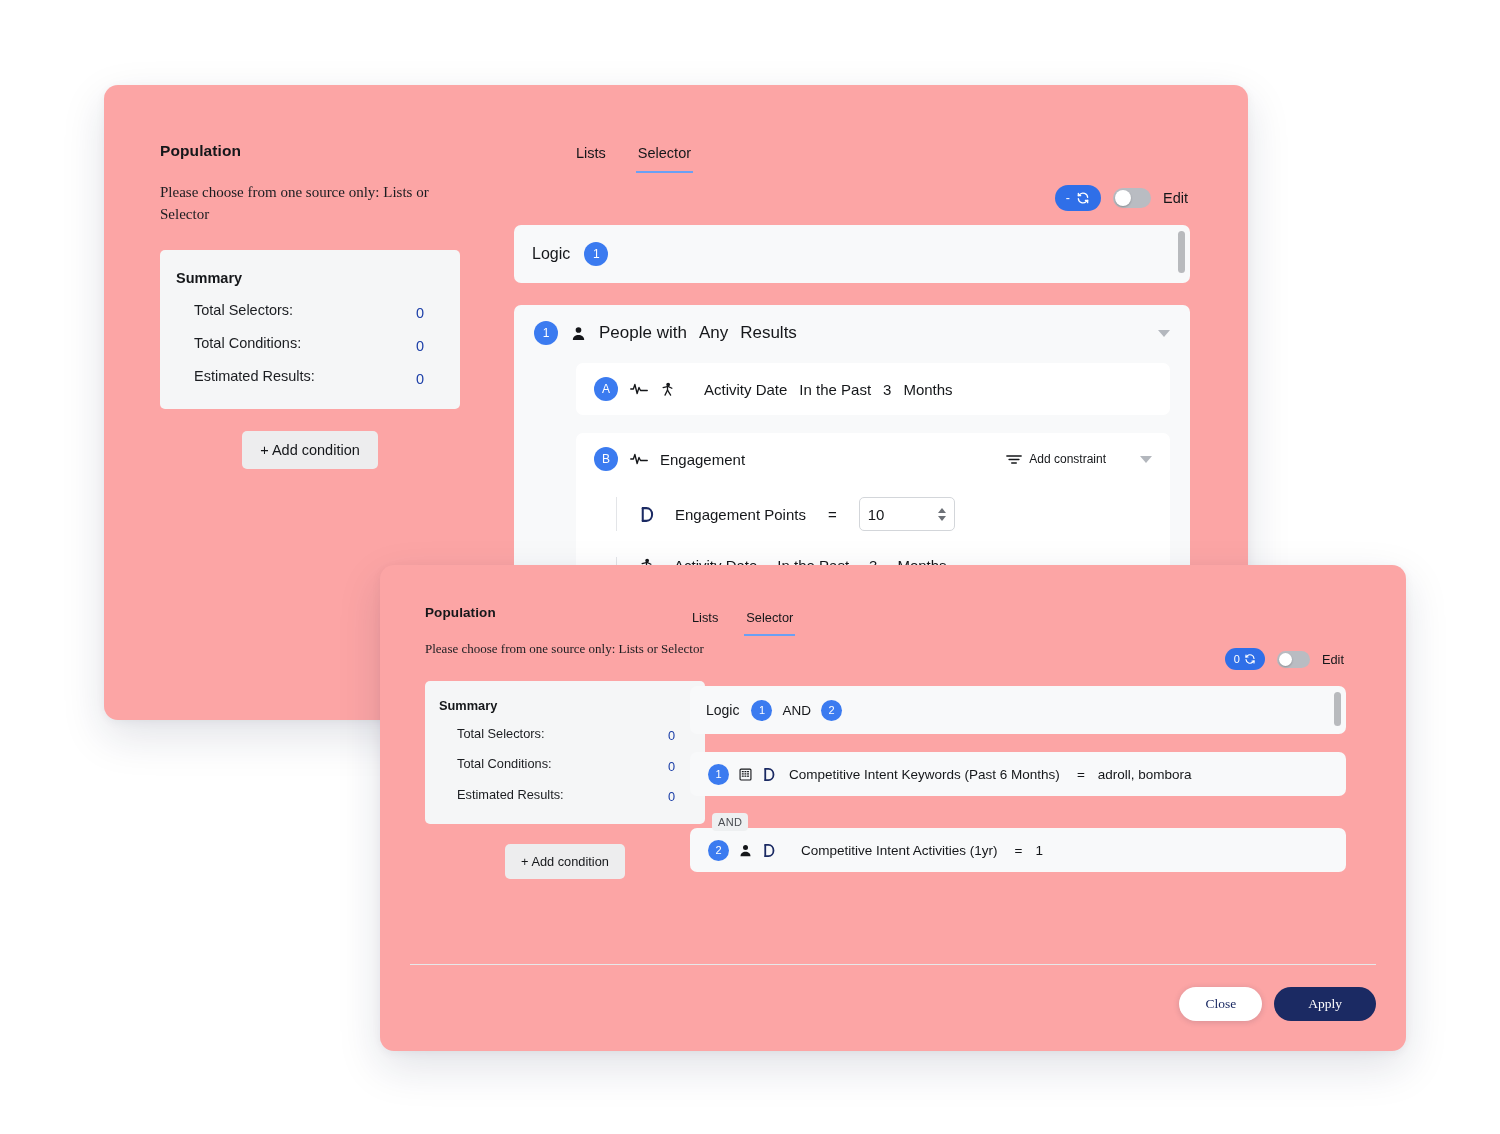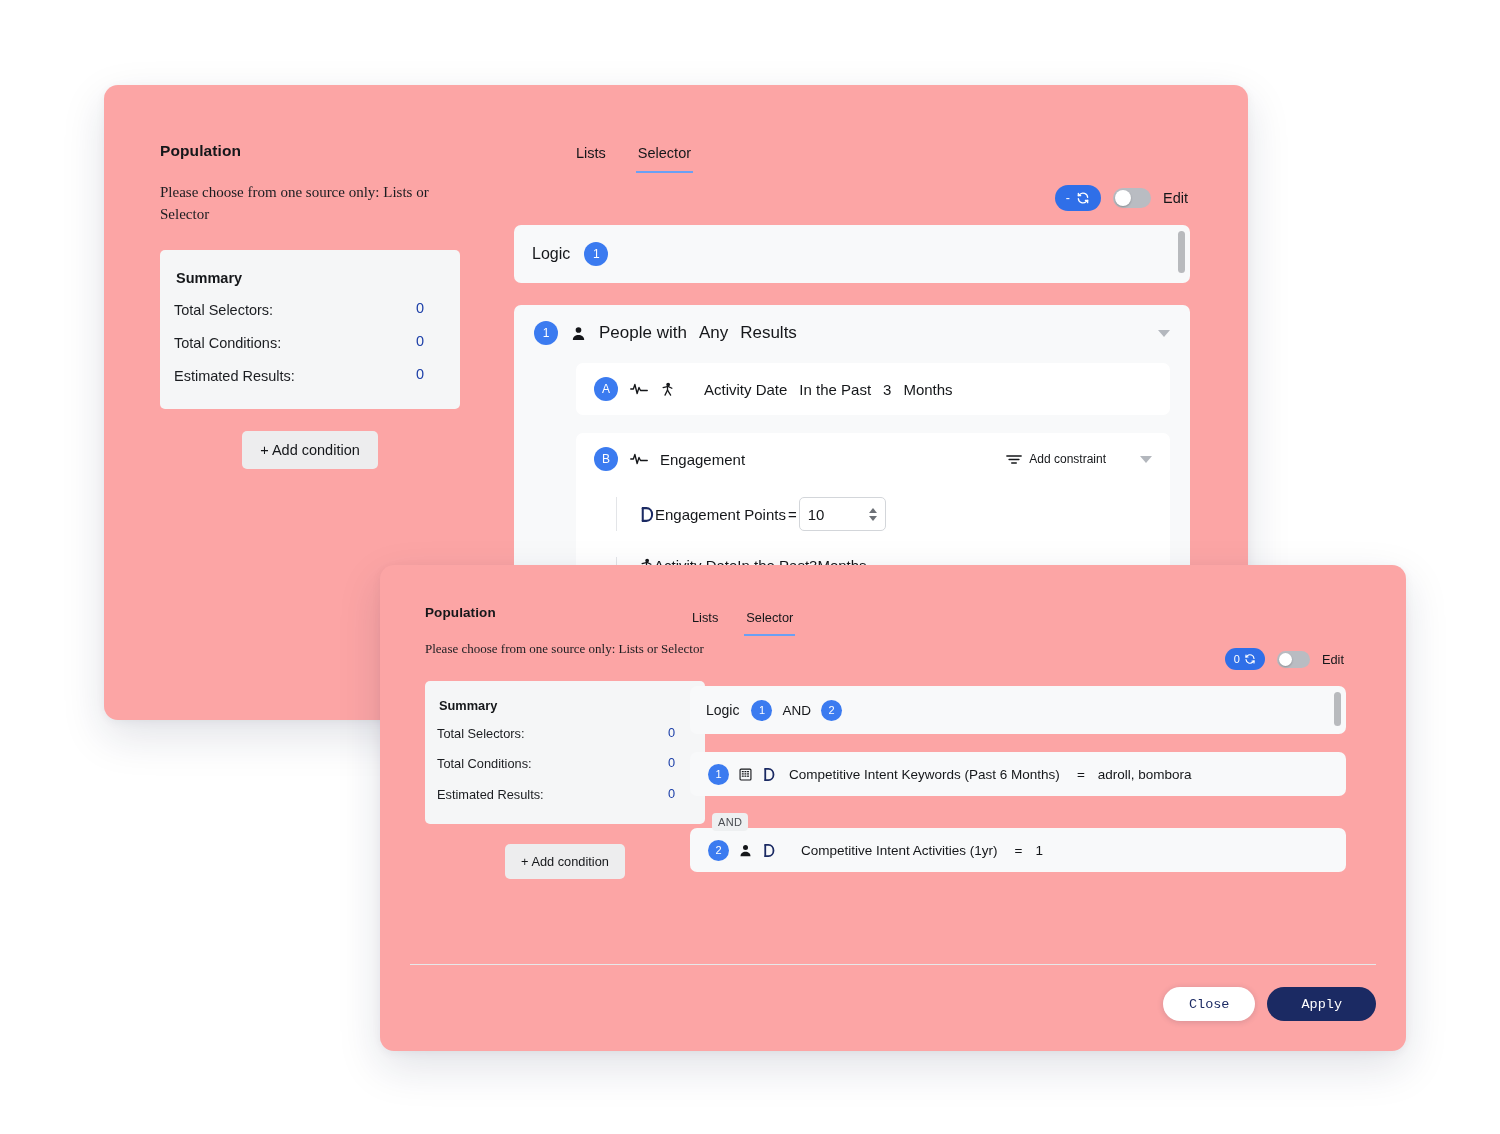--- a/index.html
+++ b/index.html
@@ -55,22 +55,22 @@
     background: #f5f6f7; border-radius: 5px; padding: 20px 14px 22px 14px;
   }
   #front-panel .summary-box { padding: 17px 12px 20px 12px; }
 
   .summary-title {
     font-size: 14.5px; font-weight: bold; color: #15171a; margin: 0 0 14px 2px;
   }
   #front-panel .summary-title { font-size: 12.8px; margin-bottom: 12px; }
 
   .summary-row {
-    display: flex; align-items: flex-start; justify-content: space-between;
-    margin-bottom: 12px; gap: 8px;
+    display: flex; align-items: flex-end; justify-content: space-between;
+    margin-bottom: 12px; gap: 8px; margin-left: 20px;
   }
   .summary-row:last-child { margin-bottom: 0; }
   .summary-label {
     font-size: 14.5px; color: #1b1d21; line-height: 1.45; max-width: 150px;
   }
   #front-panel .summary-label { font-size: 12.8px; max-width: 135px; }
   .summary-value { font-size: 14.5px; color: #1c3fa8; padding-right: 22px; }
   #front-panel .summary-value { font-size: 12.8px; padding-right: 18px; }
 
   .add-condition {
@@ -174,28 +174,28 @@
     font-size: 11px; color: #4a4d52; padding: 3px 6px; letter-spacing: .4px;
   }
   #back-panel .and-chip-wrap { position: absolute; left: 24px; top: 430px; z-index: 3; }
 
   .sub-card.with-constraint { flex-wrap: wrap; }
   .constraint-link {
     margin-left: auto; display: inline-flex; align-items: center; gap: 7px;
     font-size: 12px; color: #15171a; cursor: pointer;
   }
   .constraint-row {
-    display: flex; align-items: center; gap: 0;
+    display: flex; align-items: center; gap: 20px;
     width: 100%; margin: 14px 0 0 22px;
     border-left: 1px solid #e3e5e8; padding-left: 22px;
   }
   .constraint-row .txt { font-size: 15px; color: #15171a; }
   .eq { font-size: 15px; color: #15171a; margin: 0 2px; }
   .num-input {
-    width: 87px; height: 34px; border: 1px solid #d3d6da; border-radius: 5px;
+    width: 96px; height: 34px; border: 1px solid #d3d6da; border-radius: 5px;
     background: #ffffff; display: flex; align-items: center;
     padding: 0 8px; justify-content: space-between;
   }
   .num-input .val { font-size: 15px; color: #15171a; }
   .stepper { display: flex; flex-direction: column; gap: 3px; cursor: pointer; }
   .stepper i {
     display: block; width: 0; height: 0;
     border-left: 4px solid transparent; border-right: 4px solid transparent;
   }
   .stepper i.up { border-bottom: 5px solid #6d7177; }
@@ -212,21 +212,21 @@
   .cond-row .valtxt { font-size: 13.5px; color: #15171a; }
   #front-panel .and-chip-wrap { position: absolute; left: 332px; top: 247px; }
 
   
   .footer {
     position: absolute; left: 30px; right: 30px; bottom: 30px;
     border-top: 1px solid #e6e8ea; padding-top: 22px;
     display: flex; justify-content: flex-end; gap: 12px; align-items: center;
   }
   .btn {
-    border-radius: 999px; font-family: Liberation Mono, monospace; font-size: 13.5px;
+    border-radius: 999px; font-family: Liberation Serif, serif; font-size: 13.5px;
     cursor: pointer; border: none; padding: 0 26px; height: 34px;
   }
   .btn-close { background: #ffffff; color: #1b2a63; box-shadow: 0 1px 6px rgba(20,30,60,.16); }
   .btn-apply { background: #1b2a63; color: #ffffff; padding: 0 34px; }
 
   
   .ico { display: inline-flex; align-items: center; justify-content: center; flex: none; }
   .ico svg { display: block; }
   .dlogo { font-weight: bold; color: #1b2a63; font-family: "Liberation Serif", serif; }
 </style>

